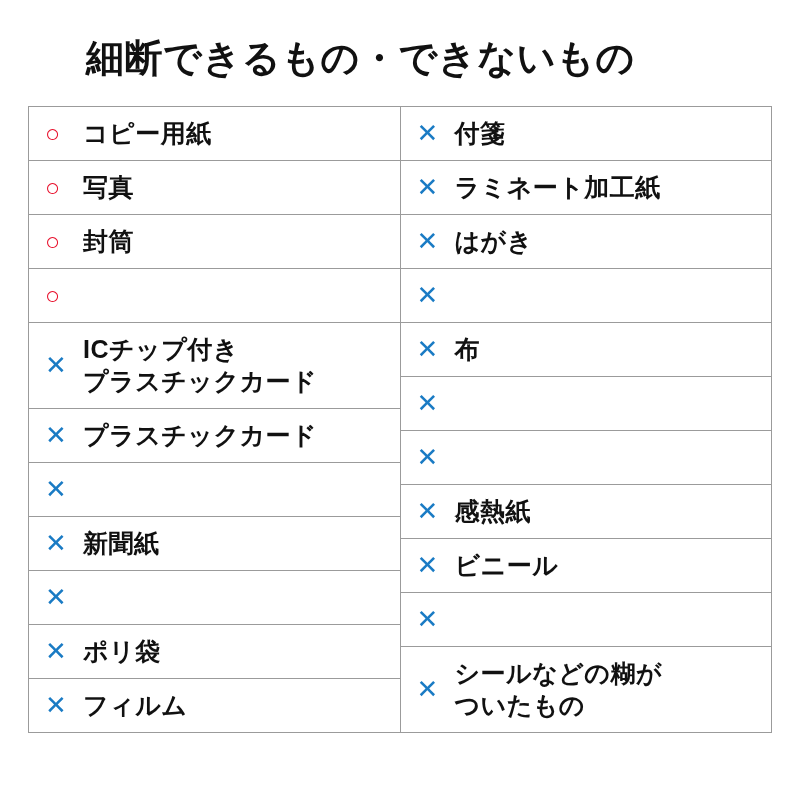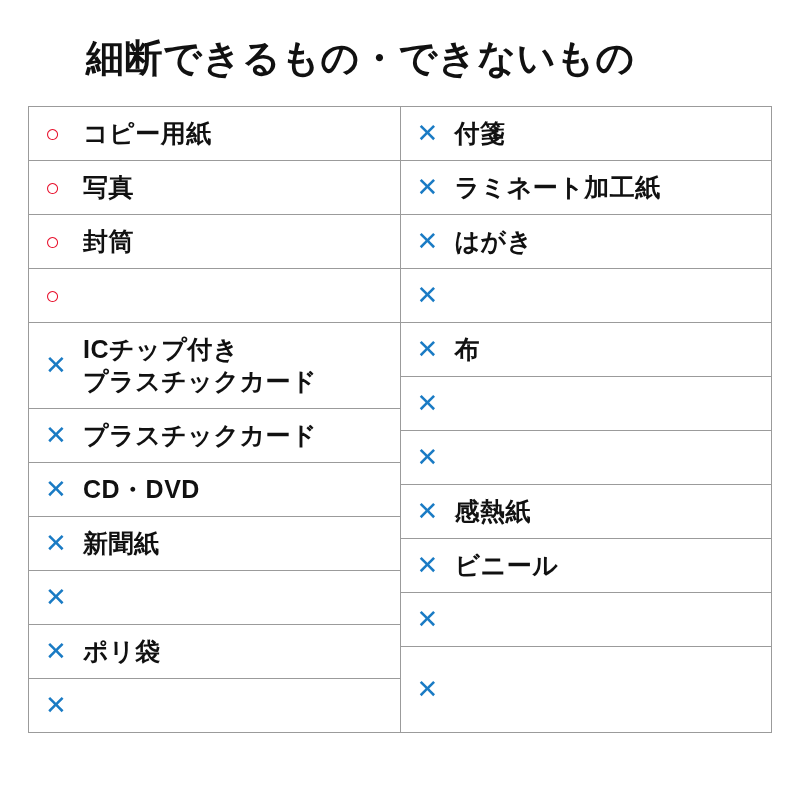--- a/index.html
+++ b/index.html
@@ -114,35 +114,35 @@
           <span>ICチップ付き</span>
           <span class="l2">プラスチックカード</span>
         </span>
       </div>
       <div class="row">
         <span class="mark ng">✕</span>
         <span class="label">プラスチックカード</span>
       </div>
       <div class="row">
         <span class="mark ng">✕</span>
-        <span class="label">CD・DVD</span>
       </div>
       <div class="row">
         <span class="mark ng">✕</span>
         <span class="label">新聞紙</span>
       </div>
       <div class="row">
         <span class="mark ng">✕</span>
       </div>
       <div class="row">
         <span class="mark ng">✕</span>
         <span class="label">ポリ袋</span>
       </div>
       <div class="row">
         <span class="mark ng">✕</span>
+        <span class="label">フィルム</span>
       </div>
     </div>
 
     <div class="col">
       <div class="row">
         <span class="mark ng">✕</span>
         <span class="label">付箋</span>
       </div>
       <div class="row">
         <span class="mark ng">✕</span>
@@ -171,17 +171,21 @@
       </div>
       <div class="row">
         <span class="mark ng">✕</span>
         <span class="label">ビニール</span>
       </div>
       <div class="row">
         <span class="mark ng">✕</span>
       </div>
       <div class="row tall">
         <span class="mark ng">✕</span>
+        <span class="label">
+          <span>シールなどの糊が</span>
+          <span class="l2">ついたもの</span>
+        </span>
       </div>
     </div>
 
   </div>
 </div>
 
 </body></html>

